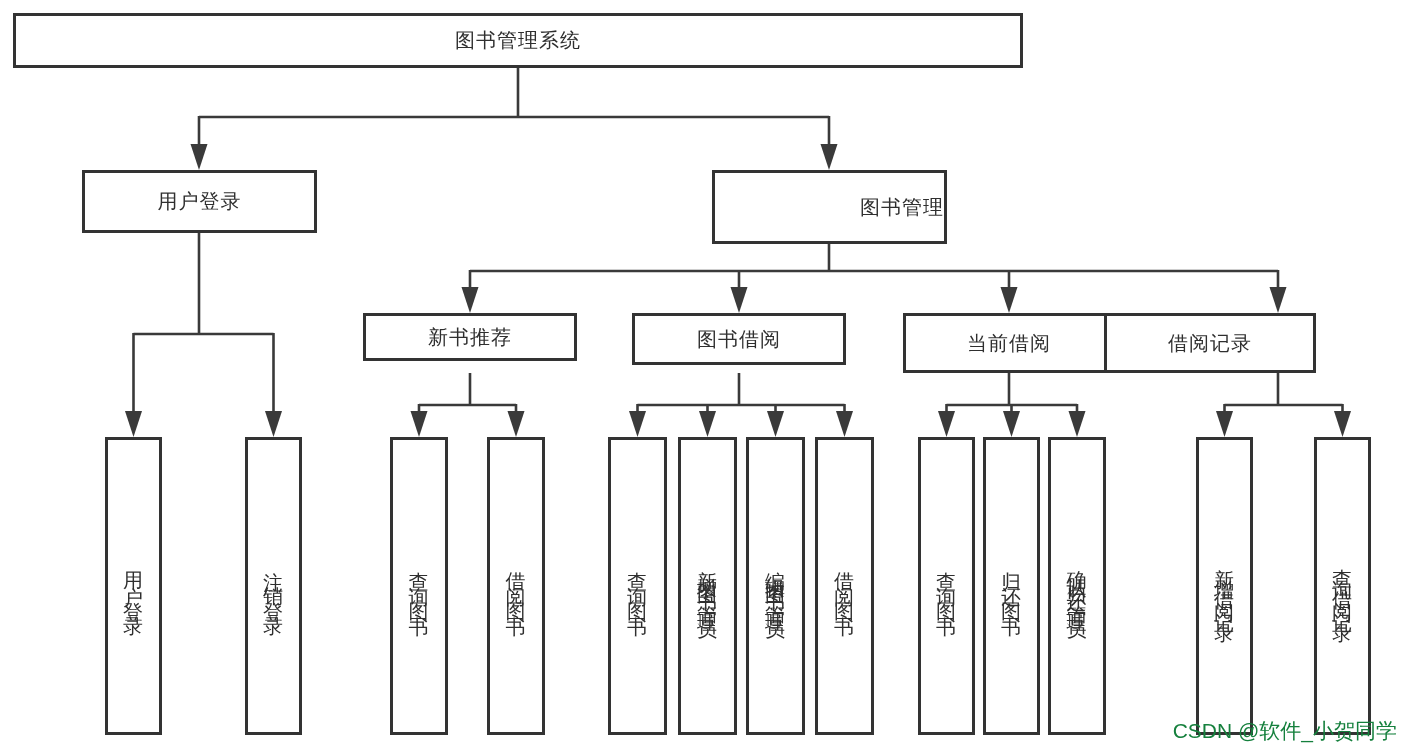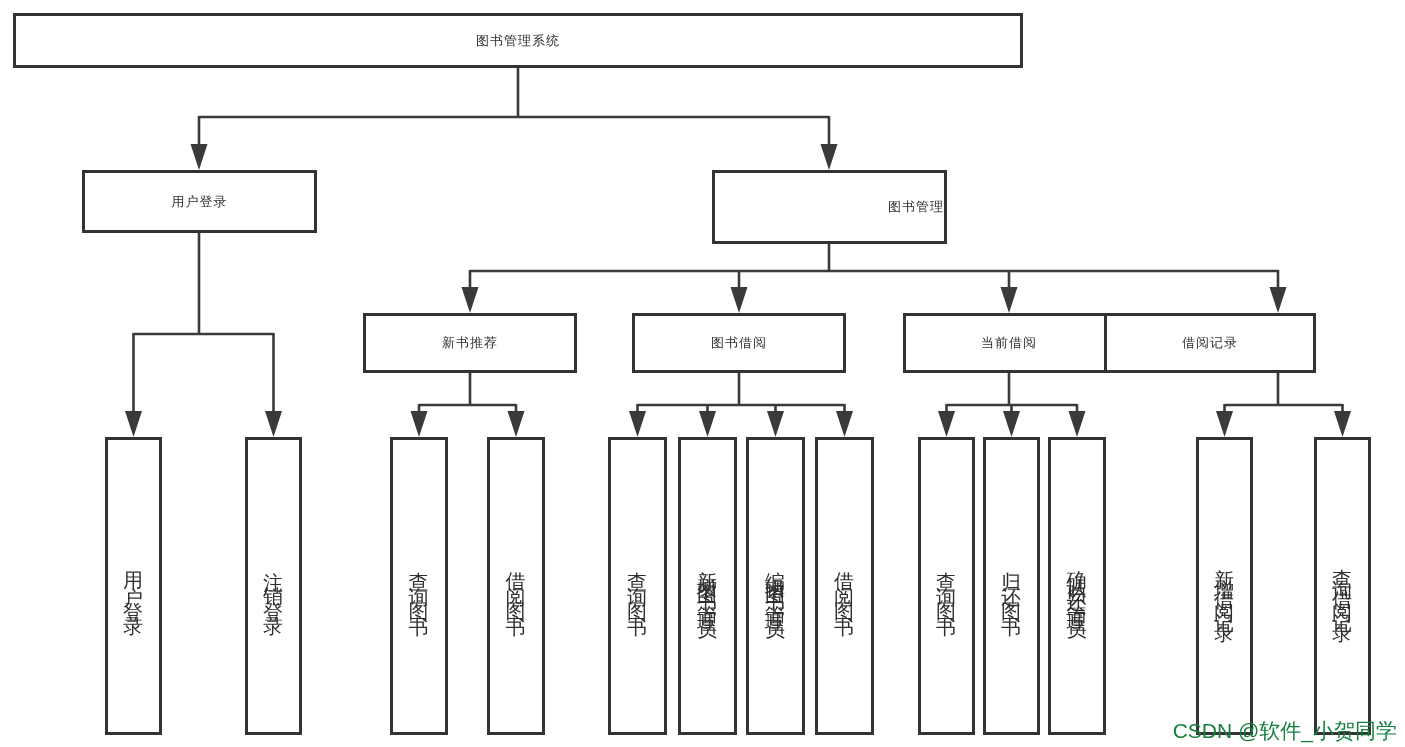--- a/index.html
+++ b/index.html
@@ -14,21 +14,21 @@
   .node{
     position:absolute;
     box-sizing:border-box;
     background:#ffffff;
     border:3px solid #333333;
     display:flex;align-items:center;justify-content:center;
     color:#2f2f2f;
     z-index:2;
   }
   .hlabel{
-    font-size:13px;
+    font-size:20px;
     letter-spacing:1px;
     white-space:nowrap;
   }
   .vlabel{
     writing-mode:vertical-rl;
     text-orientation:mixed;
     font-size:20px;
     line-height:1;
     white-space:nowrap;
   }
@@ -96,24 +96,24 @@
     <span class="hlabel">图书管理系统</span>
   </div>
 
   <div class="node" style="left:82px;top:170px;width:235px;height:63px;">
     <span class="hlabel">用户登录</span>
   </div>
   <div class="node" style="left:712px;top:170px;width:235px;height:74px;justify-content:flex-end;">
     <span class="hlabel">图书管理</span>
   </div>
 
-  <div class="node" style="left:363px;top:313px;width:214px;height:60px;">
+  <div class="node" style="left:363px;top:313px;width:214px;height:48px;">
     <span class="hlabel">新书推荐</span>
   </div>
-  <div class="node" style="left:632px;top:313px;width:214px;height:60px;">
+  <div class="node" style="left:632px;top:313px;width:214px;height:52px;">
     <span class="hlabel">图书借阅</span>
   </div>
   <div class="node" style="left:903px;top:313px;width:212px;height:60px;align-items:center;">
     <span class="hlabel">当前借阅</span>
   </div>
   <div class="node" style="left:1104px;top:313px;width:212px;height:60px;">
     <span class="hlabel">借阅记录</span>
   </div>
 
   <div class="node" style="left:105px;top:437px;width:57px;height:298px;">

